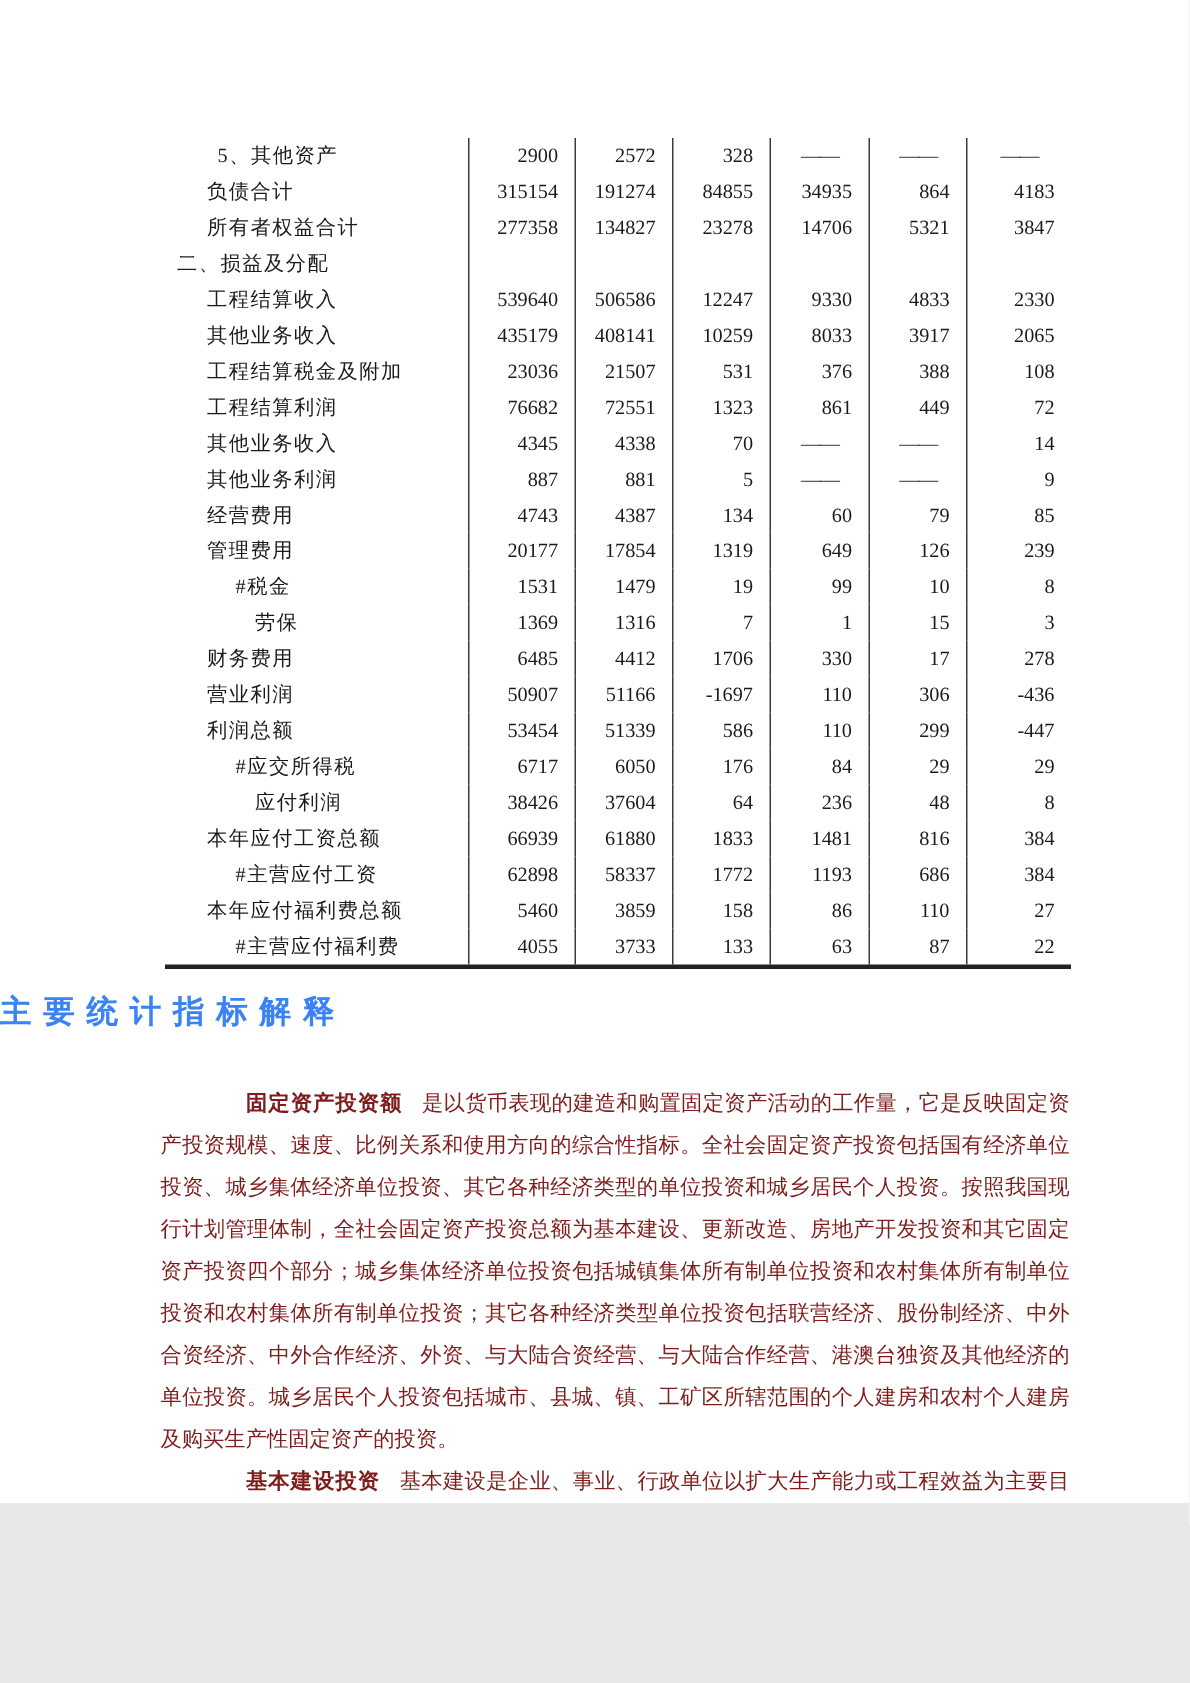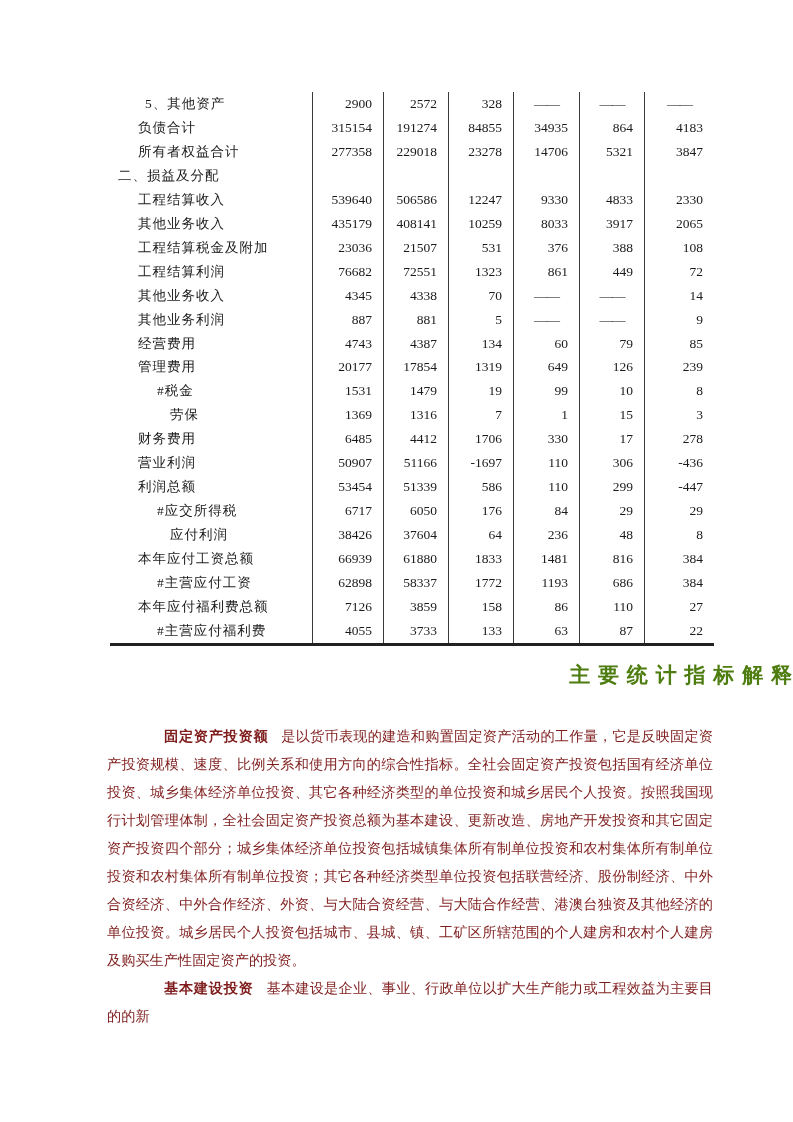--- a/index.html
+++ b/index.html
@@ -1,18 +1,18 @@
 <!DOCTYPE html>
 <html><head>
 <meta charset="utf-8">
 <style>
   html,body{margin:0;padding:0;background:#e8e8e8;}
   .page{
     position:relative;
-    width:793px;height:1122px;
+    width:793px;height:1002px;
     margin:0 auto;
     background:#ffffff;
     font-family:"Liberation Serif","DejaVu Serif",serif;
     color:#1a1a1a;
     overflow:hidden;
   }
   
   .stat-table{
     position:absolute;left:110px;top:92px;width:604px;
     border-bottom:3px solid #222;
@@ -39,24 +39,24 @@
   .c0{width:71px;}
   .c1{width:65px;}
   .c2{width:65px;}
   .c3{width:66px;}
   .c4{width:65px;}
   .c5{width:69px;border-right:none;}
   .tcell.dash{justify-content:center;padding-right:0;letter-spacing:-1px;color:#333;}
   
   .heading{
     position:absolute;left:0;top:661px;width:793px;margin:0;
-    text-align:right;
+    text-align:left;
     font-family:"Liberation Sans","DejaVu Sans",sans-serif;
     font-weight:bold;font-size:21px;line-height:28px;
-    letter-spacing:1px;color:#4d7c0f;
+    letter-spacing:1px;color:#3b82f6;
   }
   
   .body-text{
     position:absolute;left:107px;top:722px;width:606px;
   }
   .para{
     margin:0;
     font-size:14.2px;line-height:28px;
     text-align:justify;
     text-indent:57px;
@@ -88,21 +88,21 @@
         <div class="tcell c0">315154</div>
         <div class="tcell c1">191274</div>
         <div class="tcell c2">84855</div>
         <div class="tcell c3">34935</div>
         <div class="tcell c4">864</div>
         <div class="tcell c5">4183</div>
       </div>
       <div class="trow">
         <div class="tlabel lv1">所有者权益合计</div>
         <div class="tcell c0">277358</div>
-        <div class="tcell c1">229018</div>
+        <div class="tcell c1">134827</div>
         <div class="tcell c2">23278</div>
         <div class="tcell c3">14706</div>
         <div class="tcell c4">5321</div>
         <div class="tcell c5">3847</div>
       </div>
       <div class="trow">
         <div class="tlabel lv0">二、损益及分配</div>
         <div class="tcell c0"></div>
         <div class="tcell c1"></div>
         <div class="tcell c2"></div>
@@ -258,21 +258,21 @@
         <div class="tlabel lv3">#主营应付工资</div>
         <div class="tcell c0">62898</div>
         <div class="tcell c1">58337</div>
         <div class="tcell c2">1772</div>
         <div class="tcell c3">1193</div>
         <div class="tcell c4">686</div>
         <div class="tcell c5">384</div>
       </div>
       <div class="trow">
         <div class="tlabel lv1">本年应付福利费总额</div>
-        <div class="tcell c0">7126</div>
+        <div class="tcell c0">5460</div>
         <div class="tcell c1">3859</div>
         <div class="tcell c2">158</div>
         <div class="tcell c3">86</div>
         <div class="tcell c4">110</div>
         <div class="tcell c5">27</div>
       </div>
       <div class="trow">
         <div class="tlabel lv3">#主营应付福利费</div>
         <div class="tcell c0">4055</div>
         <div class="tcell c1">3733</div>

